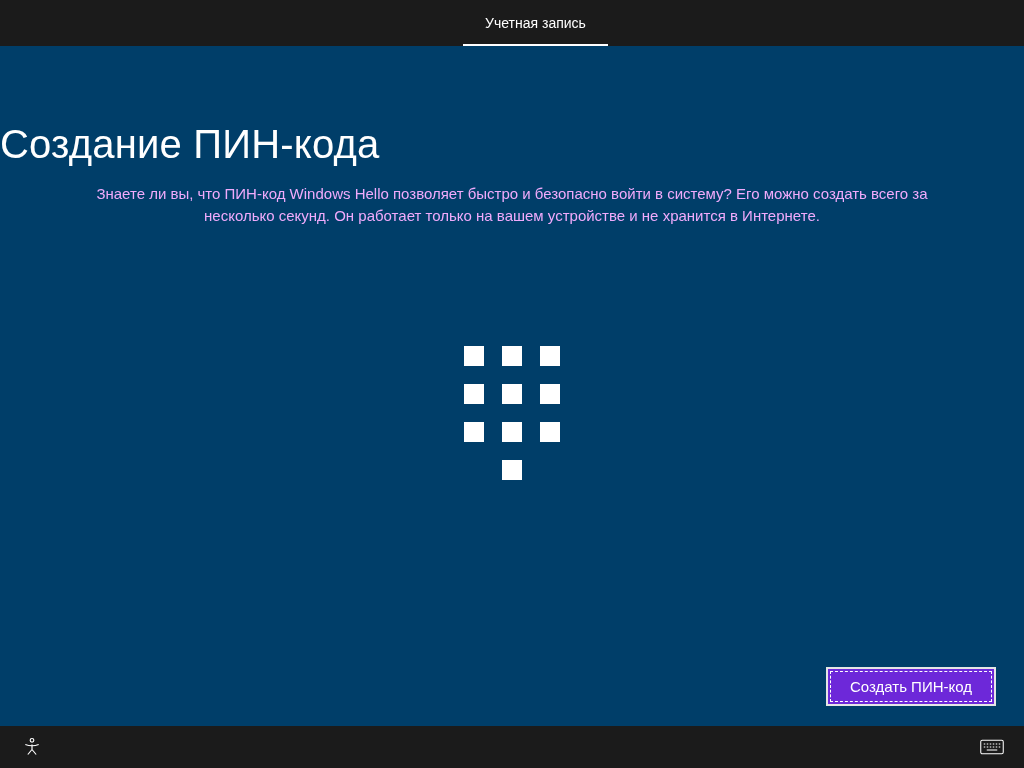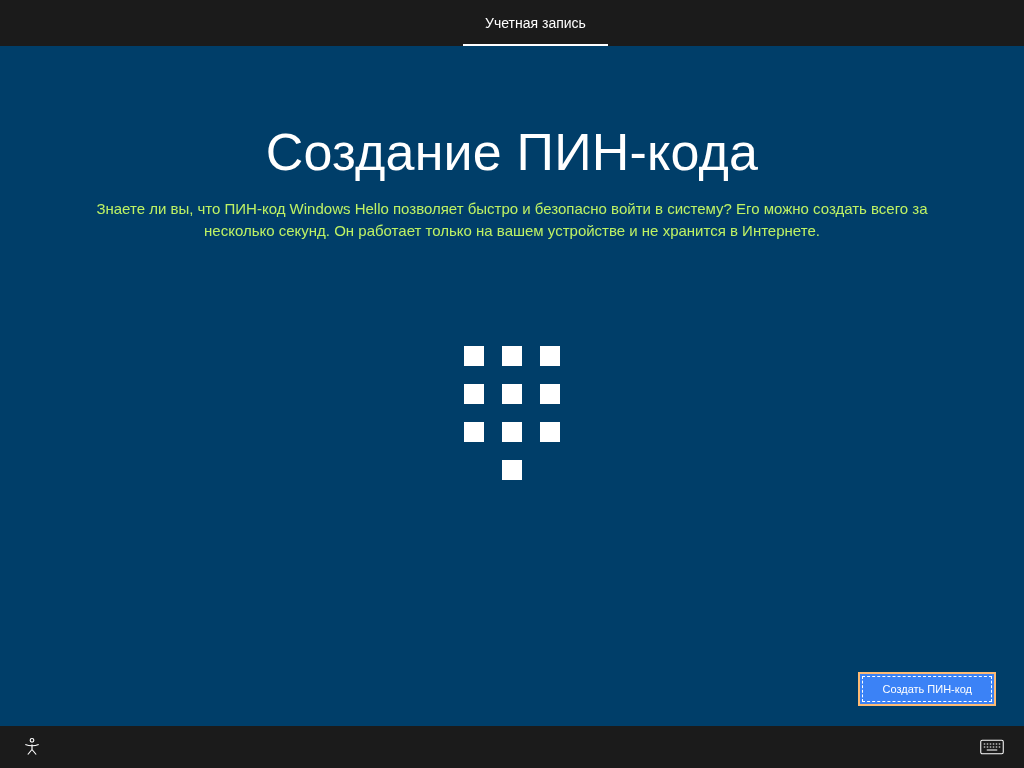--- a/index.html
+++ b/index.html
@@ -7,34 +7,34 @@
     body { display: flex; flex-direction: column; background: #003e69; color: #fff; }
 
     
     .topbar { height: 46px; background: #1b1b1b; display: flex; align-items: stretch; justify-content: center; padding-left: 47px; }
     .tab { display: flex; align-items: center; padding: 0 22px; color: #d0d0d0; font-size: 14px; position: relative; }
     .tab.active { color: #ffffff; }
     .tab.active::after { content: ""; position: absolute; left: 0; right: 0; bottom: 0; height: 2px; background: #fff; }
 
     
     .main { flex: 1; position: relative; }
-    .title { text-align: center; font-weight: 300; font-size: 52px; margin-top: 76px; letter-spacing: 0.2px; }
-    .subtitle { text-align: center; font-size: 15px; line-height: 1.45; margin: 16px auto 0; max-width: 920px; padding: 0 24px; color: #bef264; }
+    .title { font-weight: 300; font-size: 40px; margin-top: 76px; letter-spacing: 0.2px; }
+    .subtitle { text-align: center; font-size: 15px; line-height: 1.45; margin: 16px auto 0; max-width: 920px; padding: 0 24px; color: #f0abfc; }
 
     
     .pinpad { position: absolute; left: 50%; top: 300px; transform: translateX(-50%); display: grid; grid-template-columns: repeat(3, 20px); grid-template-rows: repeat(4, 20px); gap: 18px 18px; }
     .pinpad .sq { width: 20px; height: 20px; background: #fff; }
     .pinpad .empty { background: transparent; }
 
     
     .create-btn {
       position: absolute; right: 28px; bottom: 20px;
-      background: #3b82f6; color: #fff; border: 2px solid #fdba74;
+      background: #6d28d9; color: #fff; border: 2px solid #e5e5e5;
       outline: 1px dashed #ffffff; outline-offset: -5px;
-      padding: 9px 22px; font-size: 11px; font-family: inherit; cursor: pointer;
+      padding: 9px 22px; font-size: 15px; font-family: inherit; cursor: pointer;
     }
 
     
     .bottombar { height: 42px; background: #1b1b1b; display: flex; align-items: center; justify-content: space-between; padding: 0 18px; }
     .icon-btn { width: 28px; height: 28px; display: flex; align-items: center; justify-content: center; color: #fff; cursor: pointer; }
     .icon-btn svg { width: 20px; height: 20px; stroke: #fff; fill: none; stroke-width: 1.4; }
     .kbd-icon svg { width: 24px; height: 18px; }
   </style>
 </head>
 <body>

